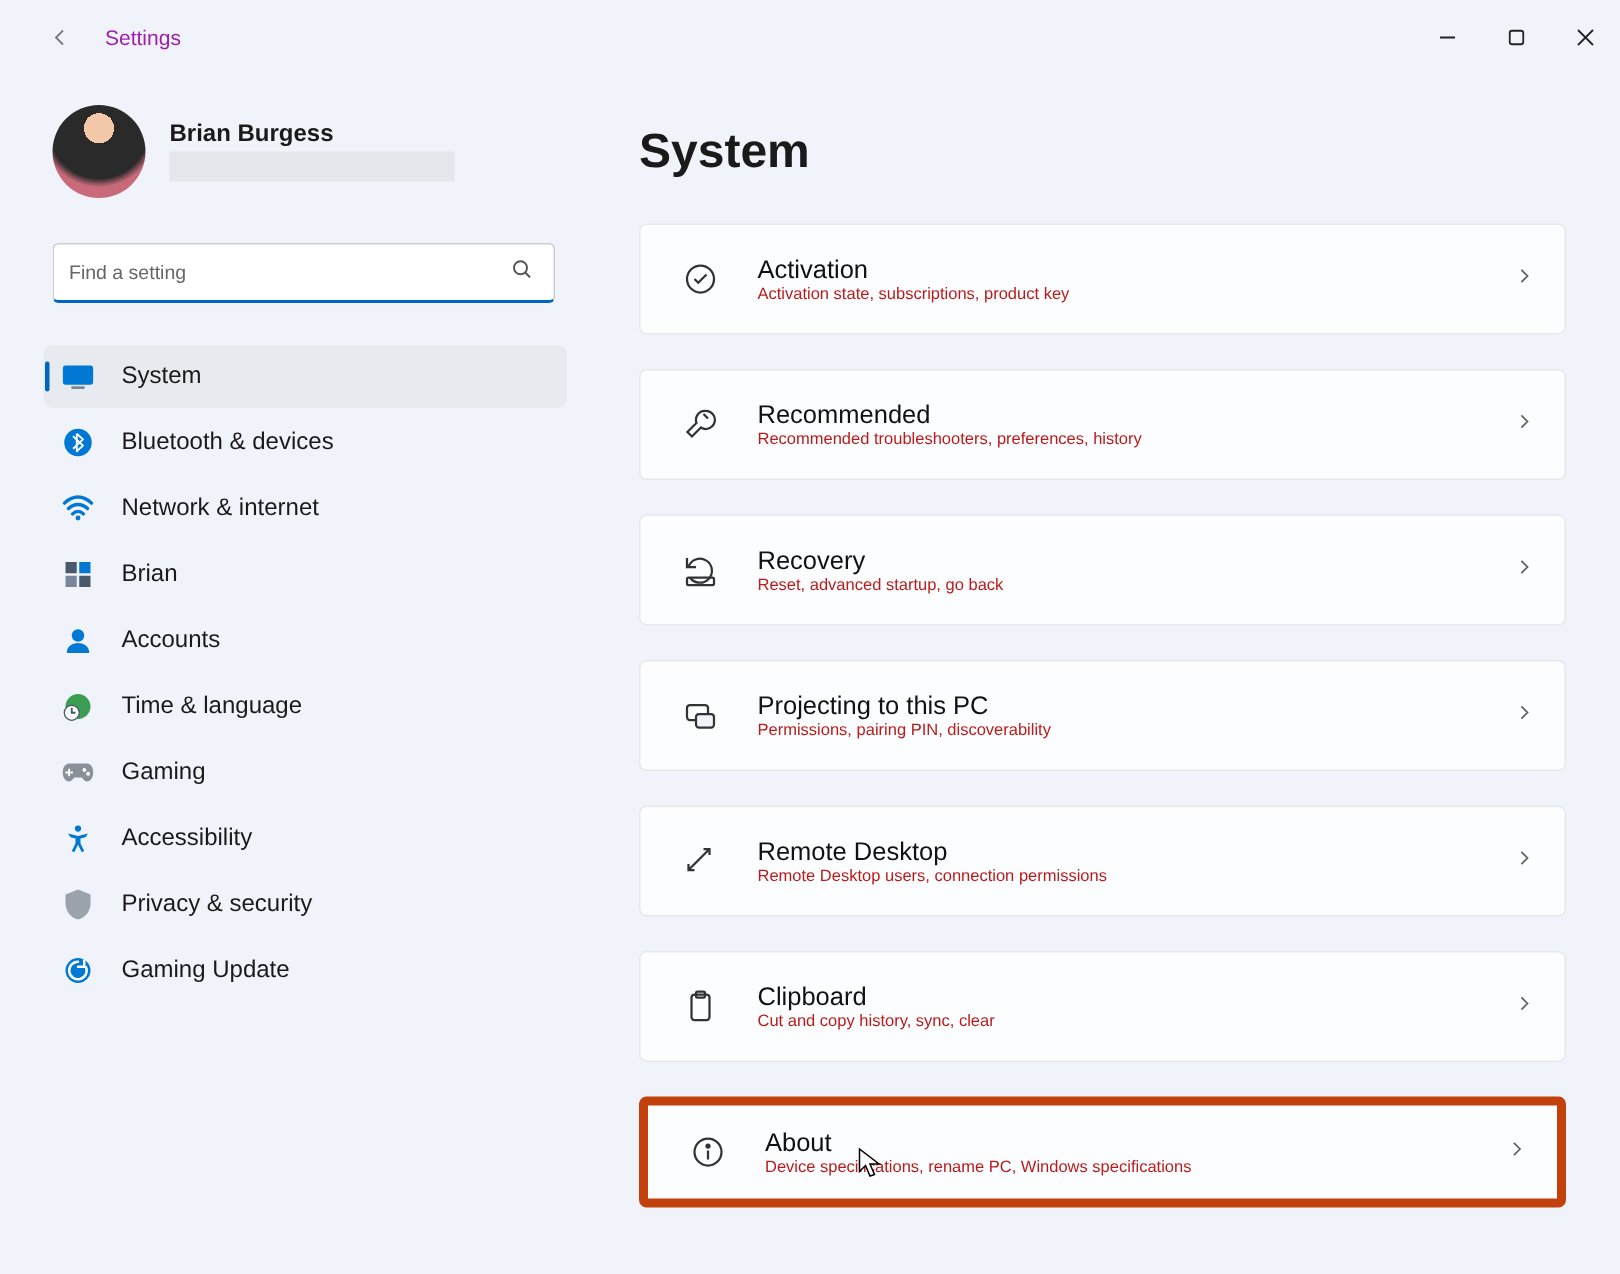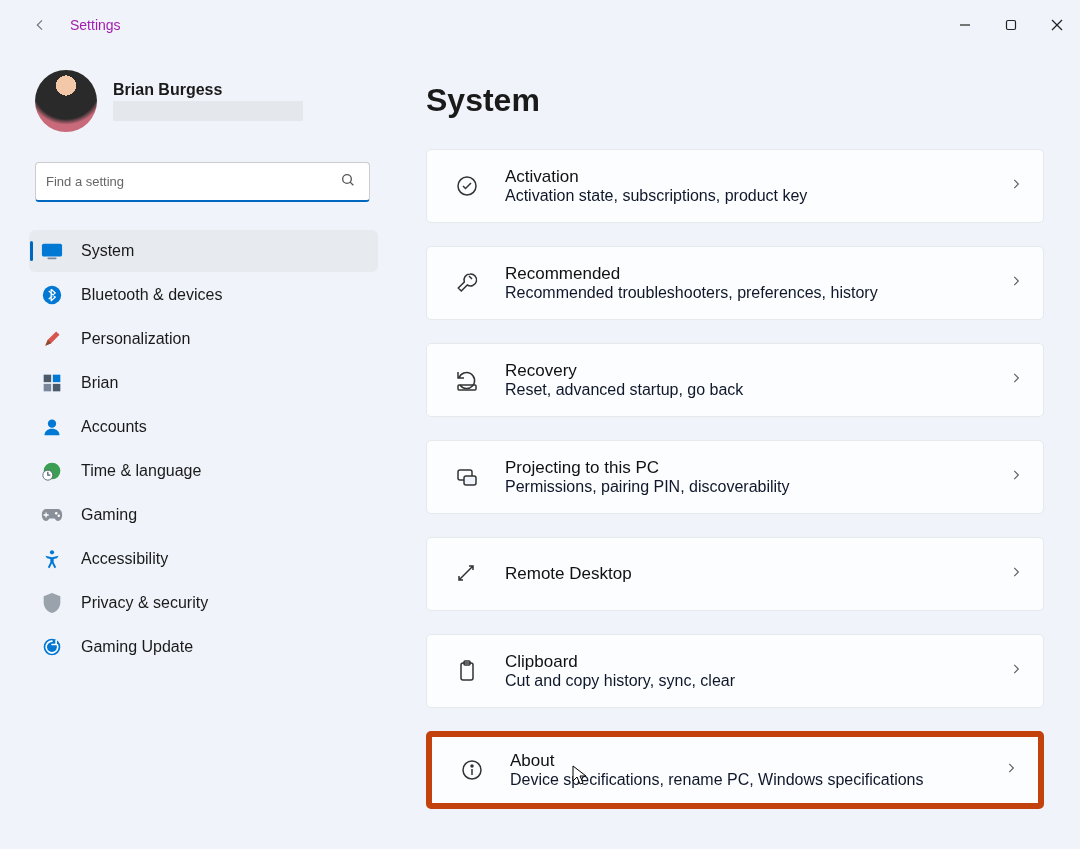--- a/index.html
+++ b/index.html
@@ -66,21 +66,21 @@
   .cards { display:flex; flex-direction:column; gap:23px; }
   .card {
     background:#fcfdfe; border:1px solid #e6e9ec; border-radius:5px;
     display:flex; align-items:center; padding:14px 20px 14px 22px;
     min-height:74px;
   }
   .card.highlight { border:6px solid #c2410c; }
   .card-icon { width:36px; display:flex; align-items:center; justify-content:center; color:#333; margin-right:20px;}
   .card-text { flex:1; }
   .card-title { font-size:17px; color:#111; }
-  .card-sub { font-size:16px; color:#0f172a; margin-top:0px;}
+  .card-sub { font-size:11px; color:#b91c1c; margin-top:0px;}
   .chev { color:#5e6368; }
   .cursor { position:absolute; width:16px; height:20px; pointer-events:none; }
 </style>
 </head>
 <body>
 
 <div class="titlebar">
   <div class="back-btn">
     <svg width="16" height="16" viewBox="0 0 24 24" fill="none" stroke="currentColor" stroke-width="1.8">
         <path d="M15 5l-7 7 7 7"></path>
@@ -142,26 +142,26 @@
         <span class="nav-icon">
           <svg width="20" height="20" viewBox="0 0 24 24">
               <circle cx="12" cy="12" r="11" fill="#0078d4"></circle>
               <path d="M11 5v14l5-4.5L8 7m0 10l8-7.5L11 5" stroke="#fff" stroke-width="1.5" fill="none" stroke-linejoin="round"></path>
             </svg>
         </span>
         <span>Bluetooth &amp; devices</span>
       </div>
       <div class="nav-item">
         <span class="nav-icon">
-          <svg width="20" height="20" viewBox="0 0 24 24">
-              <path d="M4 20l3-7 10-10 4 4-10 10-7 3z" fill="#d9534f"></path>
-              <path d="M4 20l3-7 4 4-7 3z" fill="#8b4a2e"></path>
-            </svg>
-        </span>
-        <span>Personalization</span>
+          <svg width="22" height="18" viewBox="0 0 24 20">
+              <path d="M2 6c6-6 14-6 20 0M5 10c4-4 10-4 14 0M8 14c2.5-2.5 5.5-2.5 8 0" stroke="#0078d4" stroke-width="2.5" fill="none" stroke-linecap="round"></path>
+              <circle cx="12" cy="17" r="1.8" fill="#0078d4"></circle>
+            </svg>
+        </span>
+        <span>Network &amp; internet</span>
       </div>
       <div class="nav-item">
         <span class="nav-icon">
           <svg width="20" height="20" viewBox="0 0 24 24">
               <rect x="2" y="2" width="9" height="9" fill="#4a5a6a"></rect>
               <rect x="13" y="2" width="9" height="9" fill="#0078d4"></rect>
               <rect x="2" y="13" width="9" height="9" fill="#7a879a"></rect>
               <rect x="13" y="13" width="9" height="9" fill="#4a5a6a"></rect>
             </svg>
         </span>
@@ -294,20 +294,21 @@
       </div>
 
       <div class="card">
         <span class="card-icon">
           <svg width="24" height="24" viewBox="0 0 24 24" fill="none" stroke="#333" stroke-width="1.5">
               <path d="M4 18L18 4M14 4h4v4M4 14v4h4"></path>
             </svg>
         </span>
         <div class="card-text">
           <div class="card-title">Remote Desktop</div>
+          <div class="card-sub">Remote Desktop users, connection permissions</div>
         </div>
         <span class="chev"><svg width="14" height="14" viewBox="0 0 24 24" fill="none" stroke="currentColor" stroke-width="2">
               <path d="M9 5l7 7-7 7"></path>
             </svg></span>
       </div>
 
       <div class="card">
         <span class="card-icon">
           <svg width="24" height="24" viewBox="0 0 24 24" fill="none" stroke="#333" stroke-width="1.5">
               <rect x="6" y="4" width="12" height="17" rx="2"></rect>

